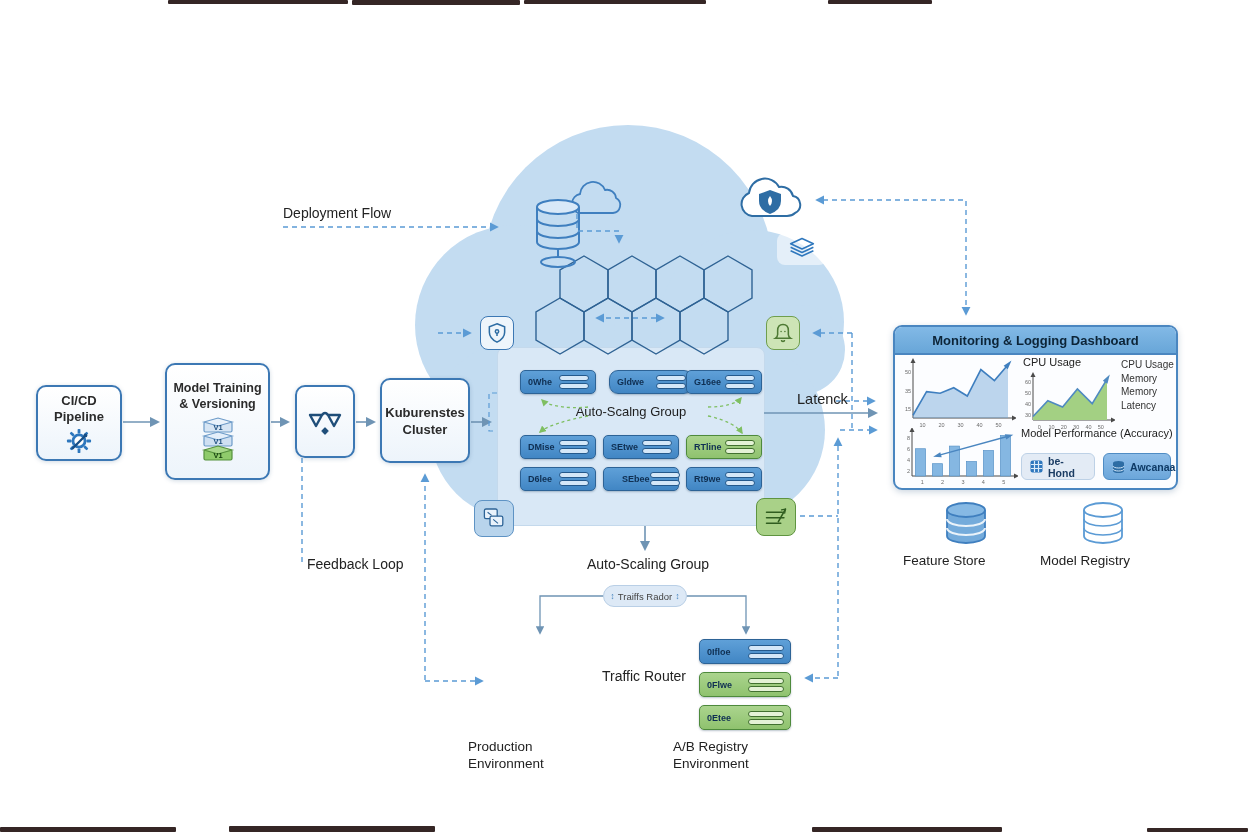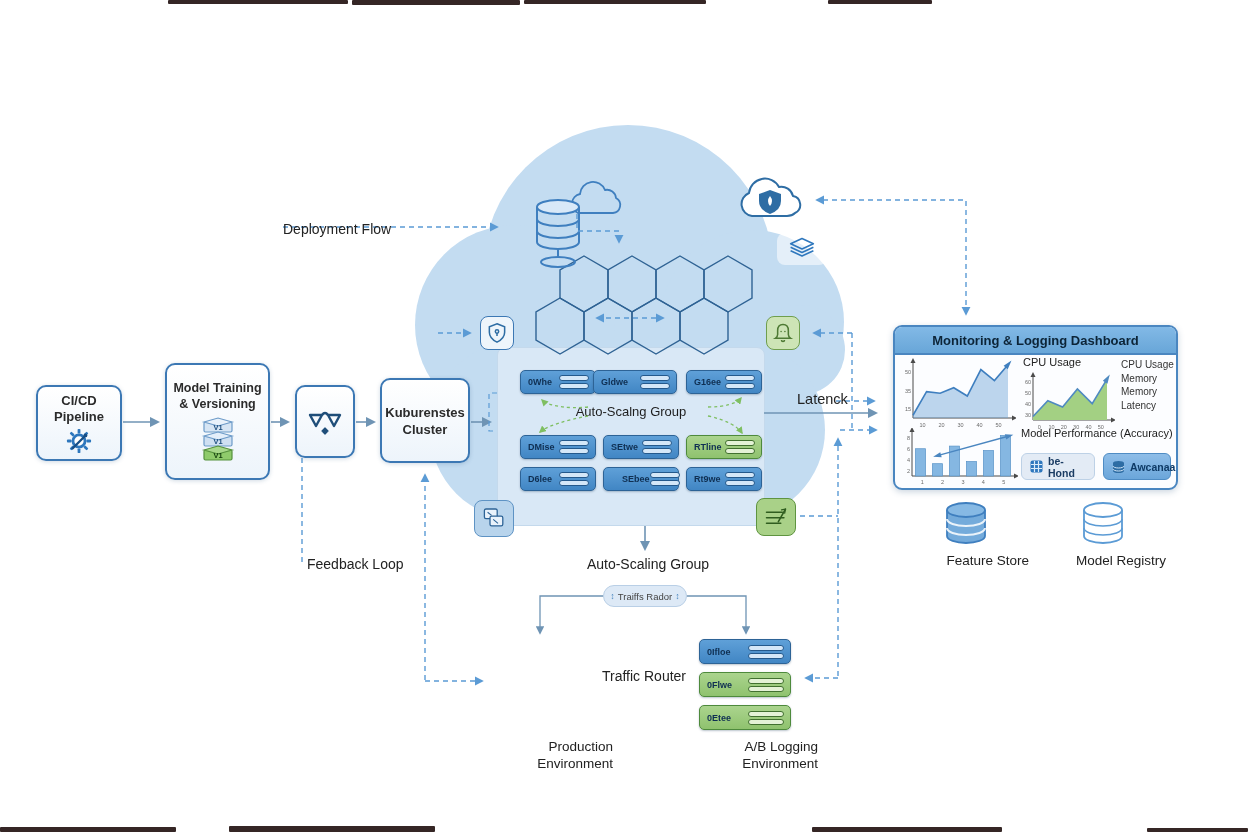--- a/index.html
+++ b/index.html
@@ -41,21 +41,21 @@
     font-weight:700;font-size:13px;color:#0c2437;}
   .cpu-title{position:absolute;left:128px;top:29px;font-size:11px;color:#222;}
   .legend{position:absolute;left:226px;top:31px;}
   .legend div{font-size:10px;color:#333;line-height:13.5px;white-space:nowrap;}
   .perf{position:absolute;left:126px;top:100px;font-size:11px;color:#1d1d1d;white-space:nowrap;}
   .dbtn{position:absolute;top:126px;height:27px;border-radius:6px;display:flex;align-items:center;
     gap:5px;padding:0 8px;font-size:10.5px;font-weight:700;box-sizing:border-box;}
   .dbtn.light{left:126px;width:74px;background:#e3ebf5;border:1px solid #bdd1e6;color:#1b3c63;}
   .dbtn.blue{left:208px;width:68px;background:linear-gradient(180deg,#8ebde8,#6ba6da);
     border:1px solid #4f8cc4;color:#0e3a66;}
-  .cap{position:absolute;text-align:right;font-size:13.5px;color:#222;line-height:17px;}
+  .cap{position:absolute;text-align:left;font-size:13.5px;color:#222;line-height:17px;}
   .art{position:absolute;background:#241312;opacity:.92;border-radius:1px;}
   svg{display:block;}
   #overlay{position:absolute;left:0;top:0;pointer-events:none;}
 </style>
 </head>
 <body>
 
 <div id="canvas">
 
   <div class="art" style="left:168px;top:0;width:180px;height:4px;"></div>
@@ -77,21 +77,21 @@
   <div class="panel">
     <div class="asg-inner">Auto-Scalng Group</div>
     <div id="asg-nodes">
         <div class="srv" style="width: 76px; height: 24px; left: 22px; top: 22px;">
           <span class="t">0Whe</span>
           <span class="slats">
             <i style="width: 30px;"></i>
             <i style="width: 30px;"></i>
           </span>
         </div>
-        <div class="srv" style="width: 84px; height: 24px; left: 95px; top: 22px;">
+        <div class="srv" style="width: 84px; height: 24px; left: 111px; top: 22px; border-radius: 9px;">
           <span class="t">Gldwe</span>
           <span class="slats">
             <i style="width: 30px;"></i>
             <i style="width: 30px;"></i>
           </span>
         </div>
         <div class="srv" style="width: 76px; height: 24px; left: 188px; top: 22px;">
           <span class="t">G16ee</span>
           <span class="slats">
             <i style="width: 30px;"></i>
@@ -322,21 +322,21 @@
       <svg width="32" height="30" viewBox="0 0 40 38" fill="none" stroke="#2f5d1f" stroke-width="2" stroke-linecap="round">
         <path d="M8,13 H28"></path>
         <path d="M8,20 H30"></path>
         <path d="M8,27 H26"></path>
         <path d="M23,25 L32,9"></path>
         <path d="M32,9 l-5,1 m5,-1 l-1,5" stroke-width="1.6"></path>
       </svg>
     </span>
   </div>
 
-  <div class="lbl" style="left:283px;top:205px;margin-top:16px;">Deployment Flow</div>
+  <div class="lbl" style="left:283px;top:205px;">Deployment Flow</div>
   <div class="lbl" style="left:307px;top:556px;">Feedback Loop</div>
   <div class="lbl" style="left:797px;top:391px;font-size:14.5px;">Latenck</div>
   <div class="lbl" style="left:558px;top:556px;width:180px;text-align:center;">Auto-Scaling Group</div>
   <div class="lbl" style="left:584px;top:668px;width:120px;text-align:center;">Traffic Router</div>
 
   <div class="chip">
     <span class="ar">↕</span>
     <span>Traiffs Rador</span>
     <span class="ar">↕</span>
   </div>
@@ -363,21 +363,21 @@
           <i style="width: 36px;"></i>
         </span>
       </div>
     </div>
 
   <div class="cap" style="left:468px;top:738px;width:145px;">
     <div>Production</div>
     <div>Environment</div>
   </div>
   <div class="cap" style="left:673px;top:738px;width:145px;">
-    <div>A/B Logging</div>
+    <div>A/B Registry</div>
     <div>Environment</div>
   </div>
 
   <div class="dash">
     <div class="dash-header">Monitoring &amp; Logging Dashboard</div>
     <div class="abs" id="chart-line" style="left:5px;top:30px;">
         <svg width="116" height="72">
           <path d="M13,4 L13,61 L114,61" fill="none" stroke="#4a4a4a" stroke-width="1"></path>
           <path d="M13,1 L10.5,6 L15.5,6 Z" fill="#4a4a4a"></path>
           <path d="M117,61 L112,58.5 L112,63.5 Z" fill="#4a4a4a"></path>

